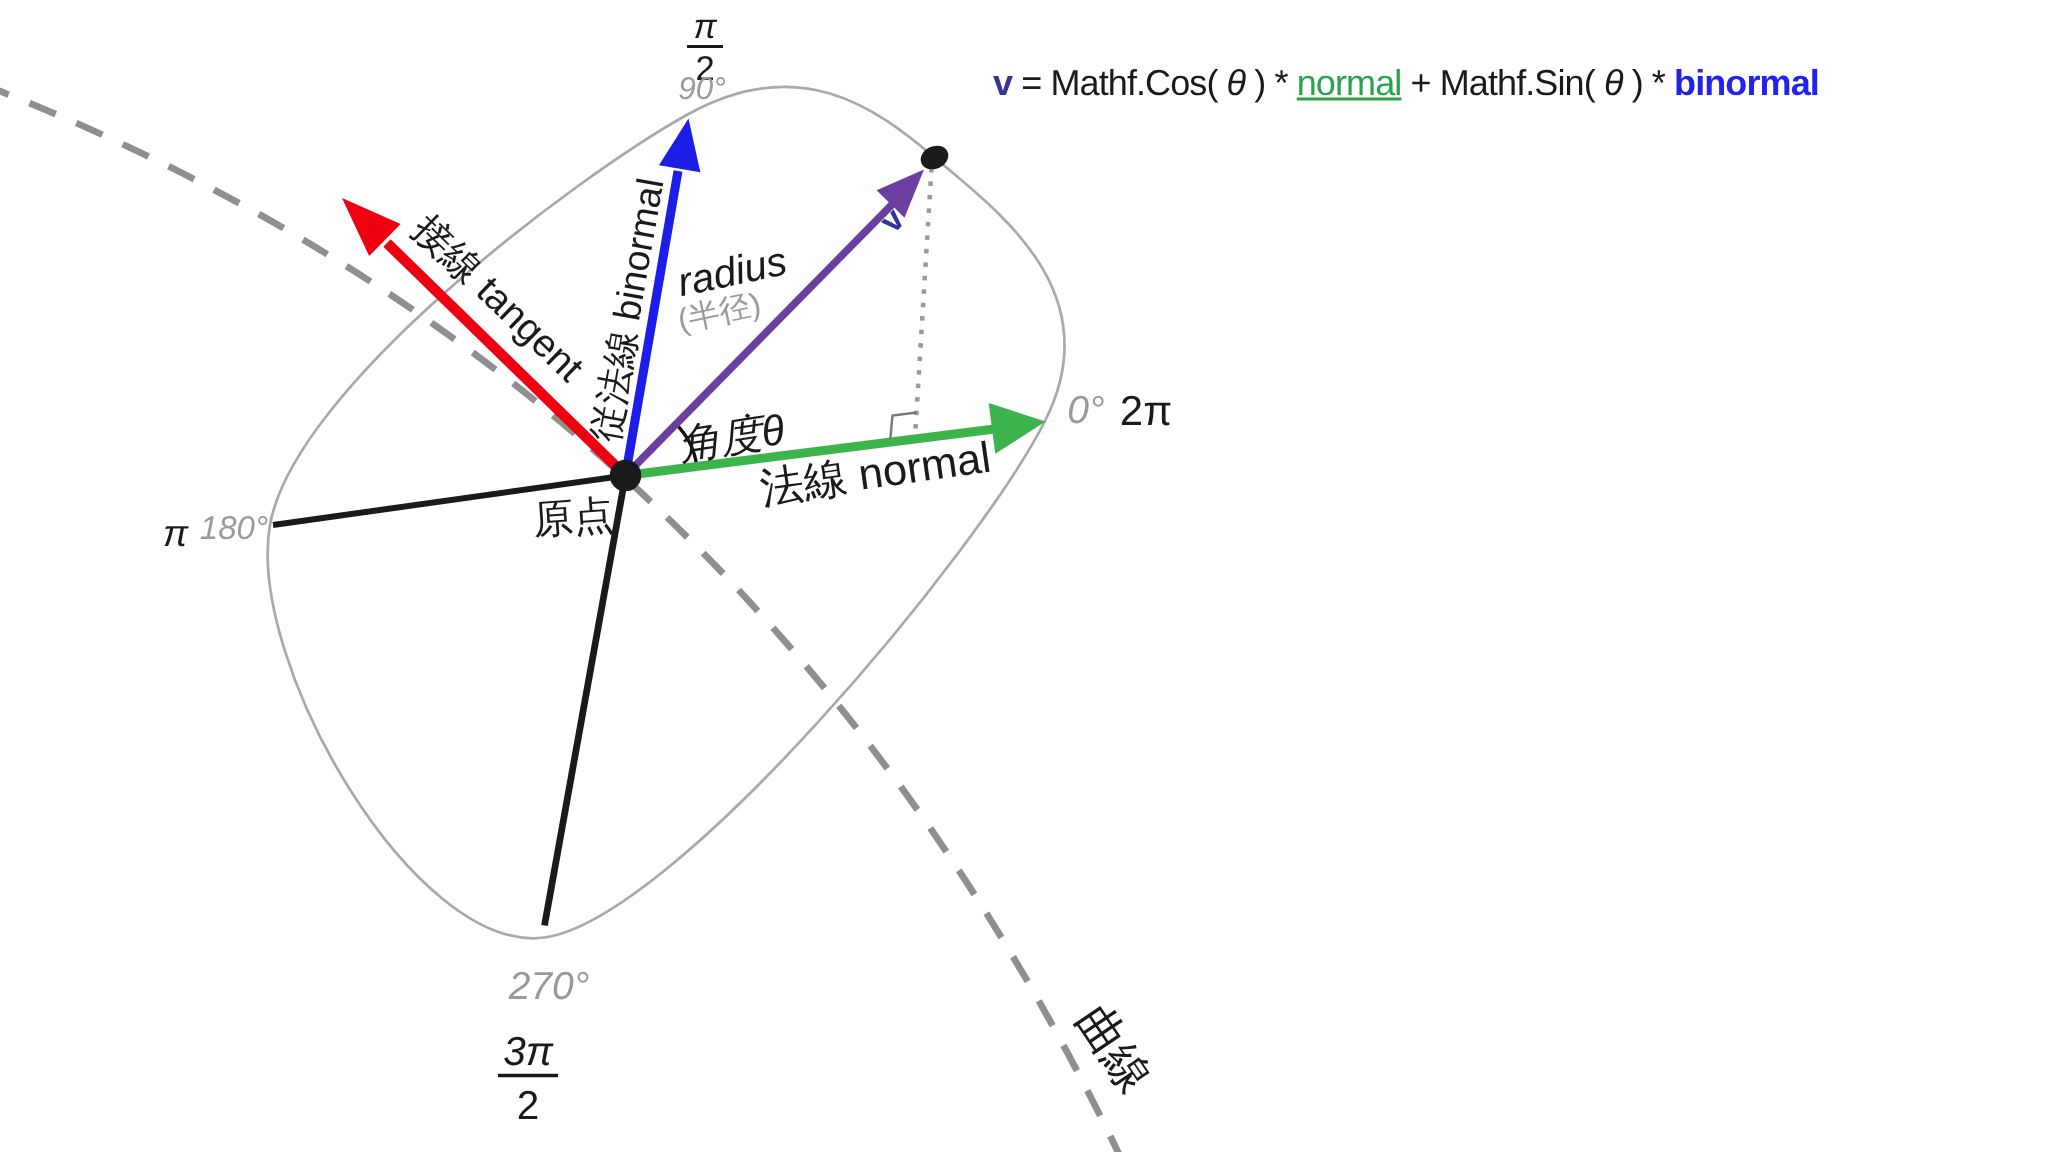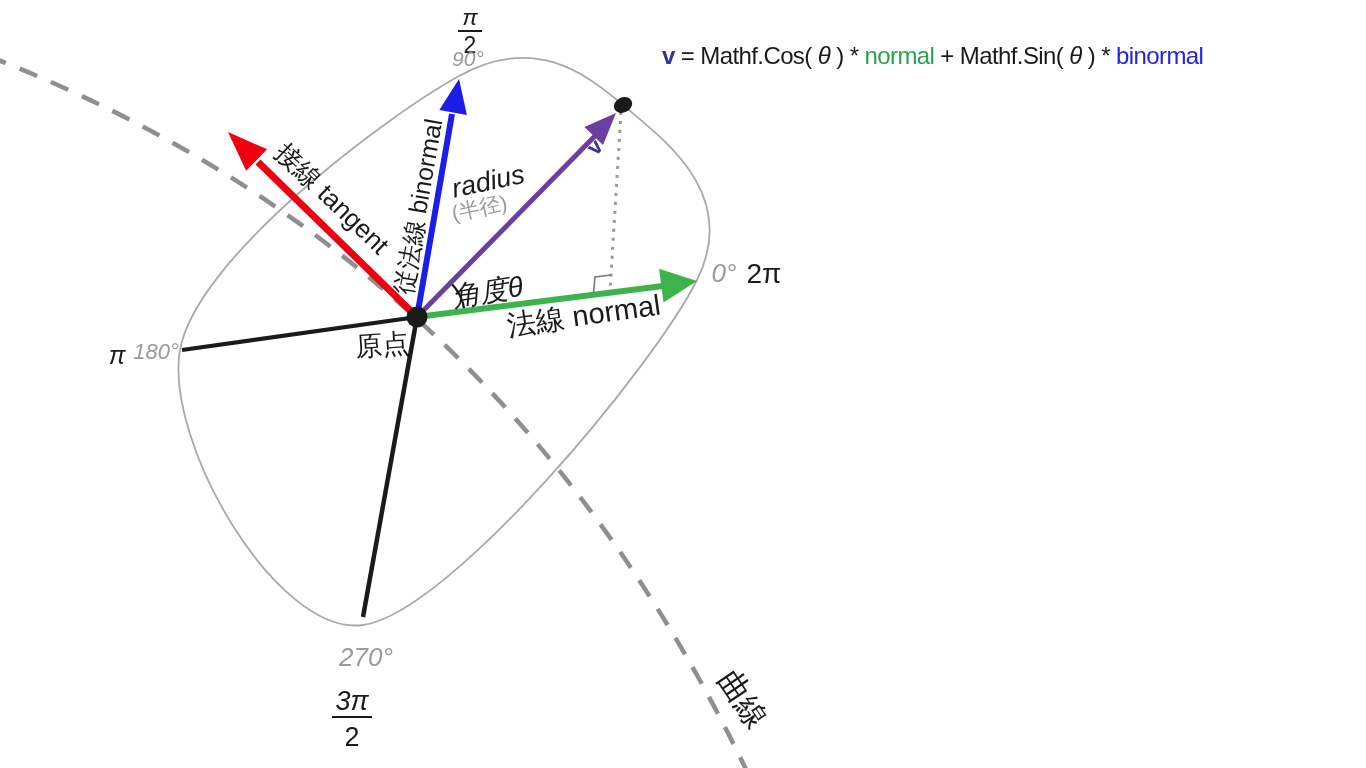--- a/index.html
+++ b/index.html
@@ -7,22 +7,22 @@
        font-family:"Liberation Sans","DejaVu Sans",sans-serif;}
   svg{position:absolute;left:0;top:0;}
   svg text{font-family:"Liberation Sans","DejaVu Sans",sans-serif;}
   .it{font-style:italic;}
   .gray{fill:var(--gray);}
   .blk{fill:var(--black);}
   .formula{position:absolute;left:662px;top:40px;color:var(--black);
            font-size:24px;letter-spacing:-0.6px;line-height:32px;}
   .f-line{white-space:pre;}
   .f-v{color:var(--navy);font-weight:bold;}
-  .f-normal{color:var(--formula_green);}
-  .f-binormal{color:var(--formula_blue);}
+  .f-normal{color:var(--formula_green);text-decoration:underline;}
+  .f-binormal{color:var(--formula_blue);font-weight:bold;}
   .f-theta{font-style:italic;}
 </style>
 </head>
 <body>
 
 <svg width="1366" height="768" viewBox="0 0 1366 768">
 
   <path d="M -12,56 Q 504,256 752,782" fill="none" style="stroke:var(--dash_gray)" stroke-width="4.5" stroke-dasharray="19 15"></path>
 
   <path d="M 697,280 C 740.3,193.3 662.7,139 623,105 C 583.3,71 532.8,35.2 459,76

